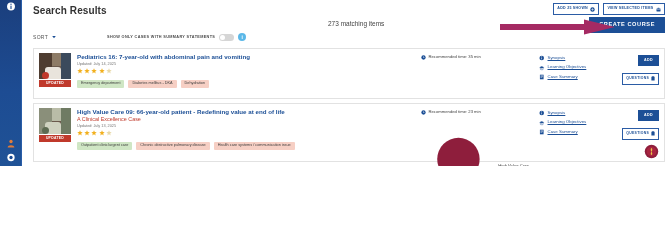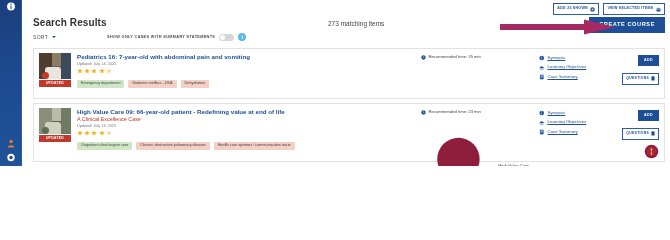--- a/index.html
+++ b/index.html
@@ -49,21 +49,21 @@
   .main {
     flex: 1 1 auto;
     position: relative;
     background: #ffffff;
     min-width: 0;
   }
 
   .page-title {
     position: absolute;
     left: 11px;
-    top: 17px;
+    top: 5px;
     font-size: 10px;
     font-weight: bold;
     color: #333333;
     letter-spacing: 0.1px;
   }
 
   .matching-items {
     position: absolute;
     left: 306px;
     top: 20px;

